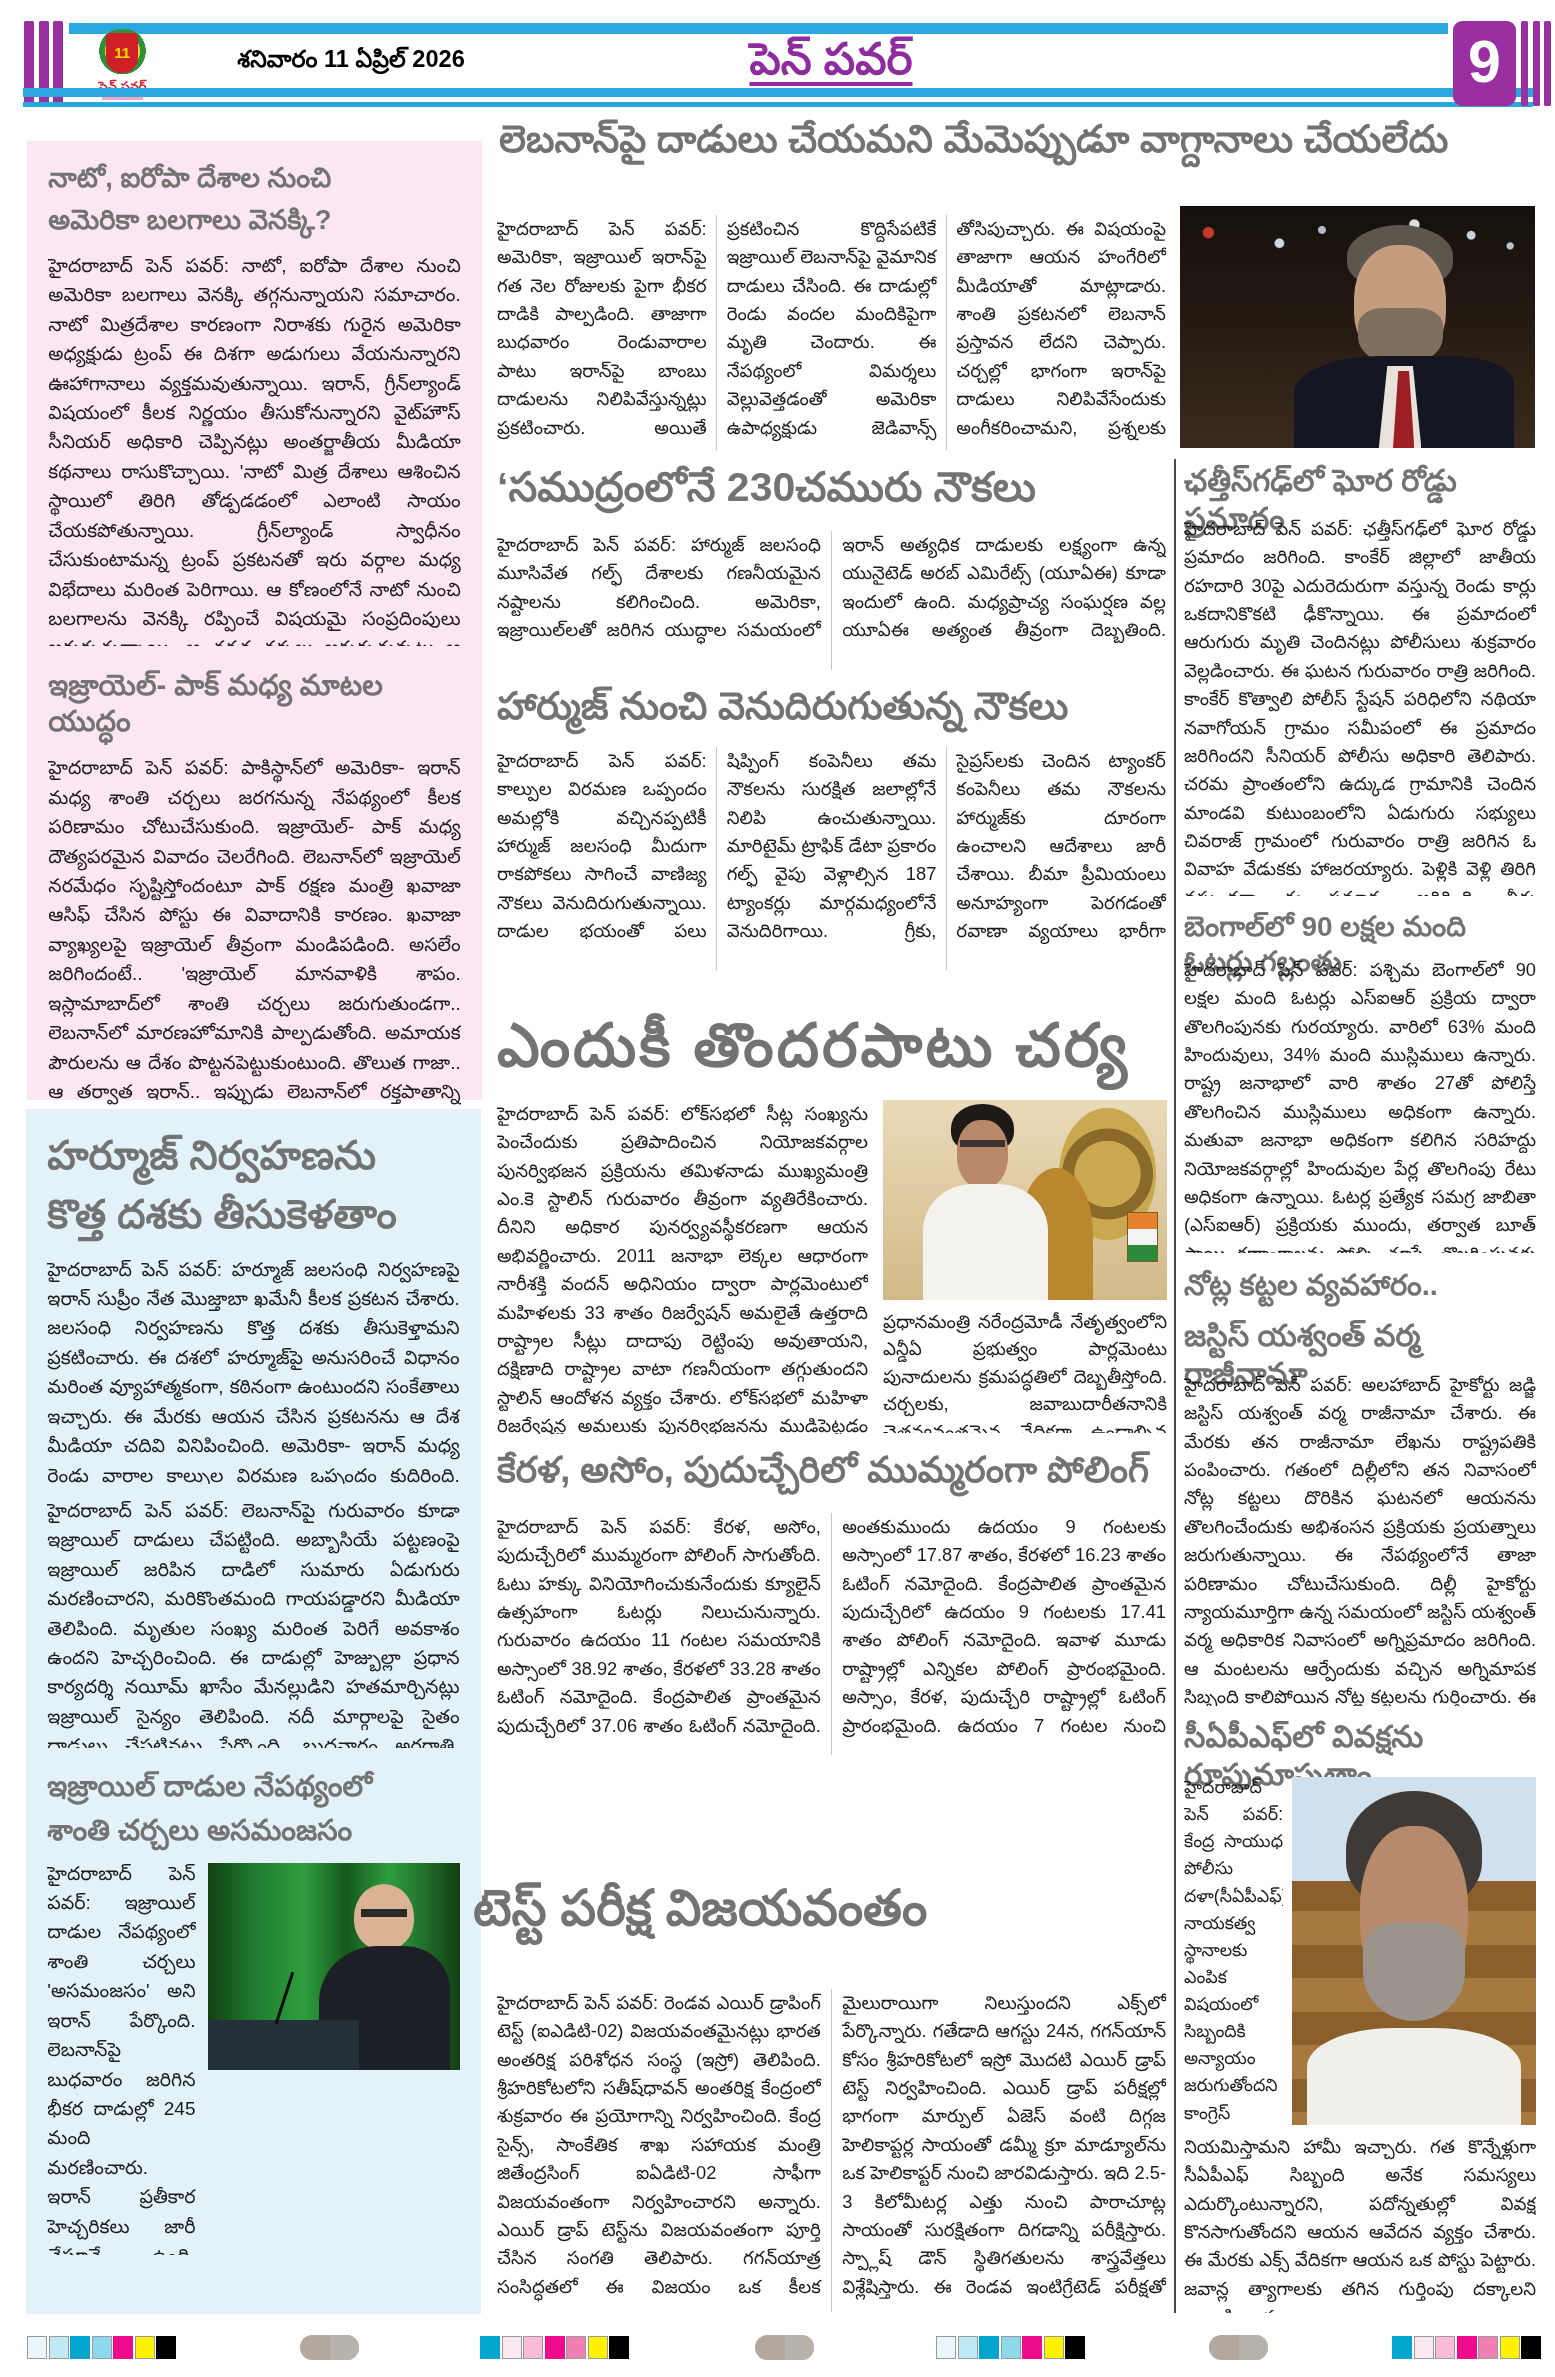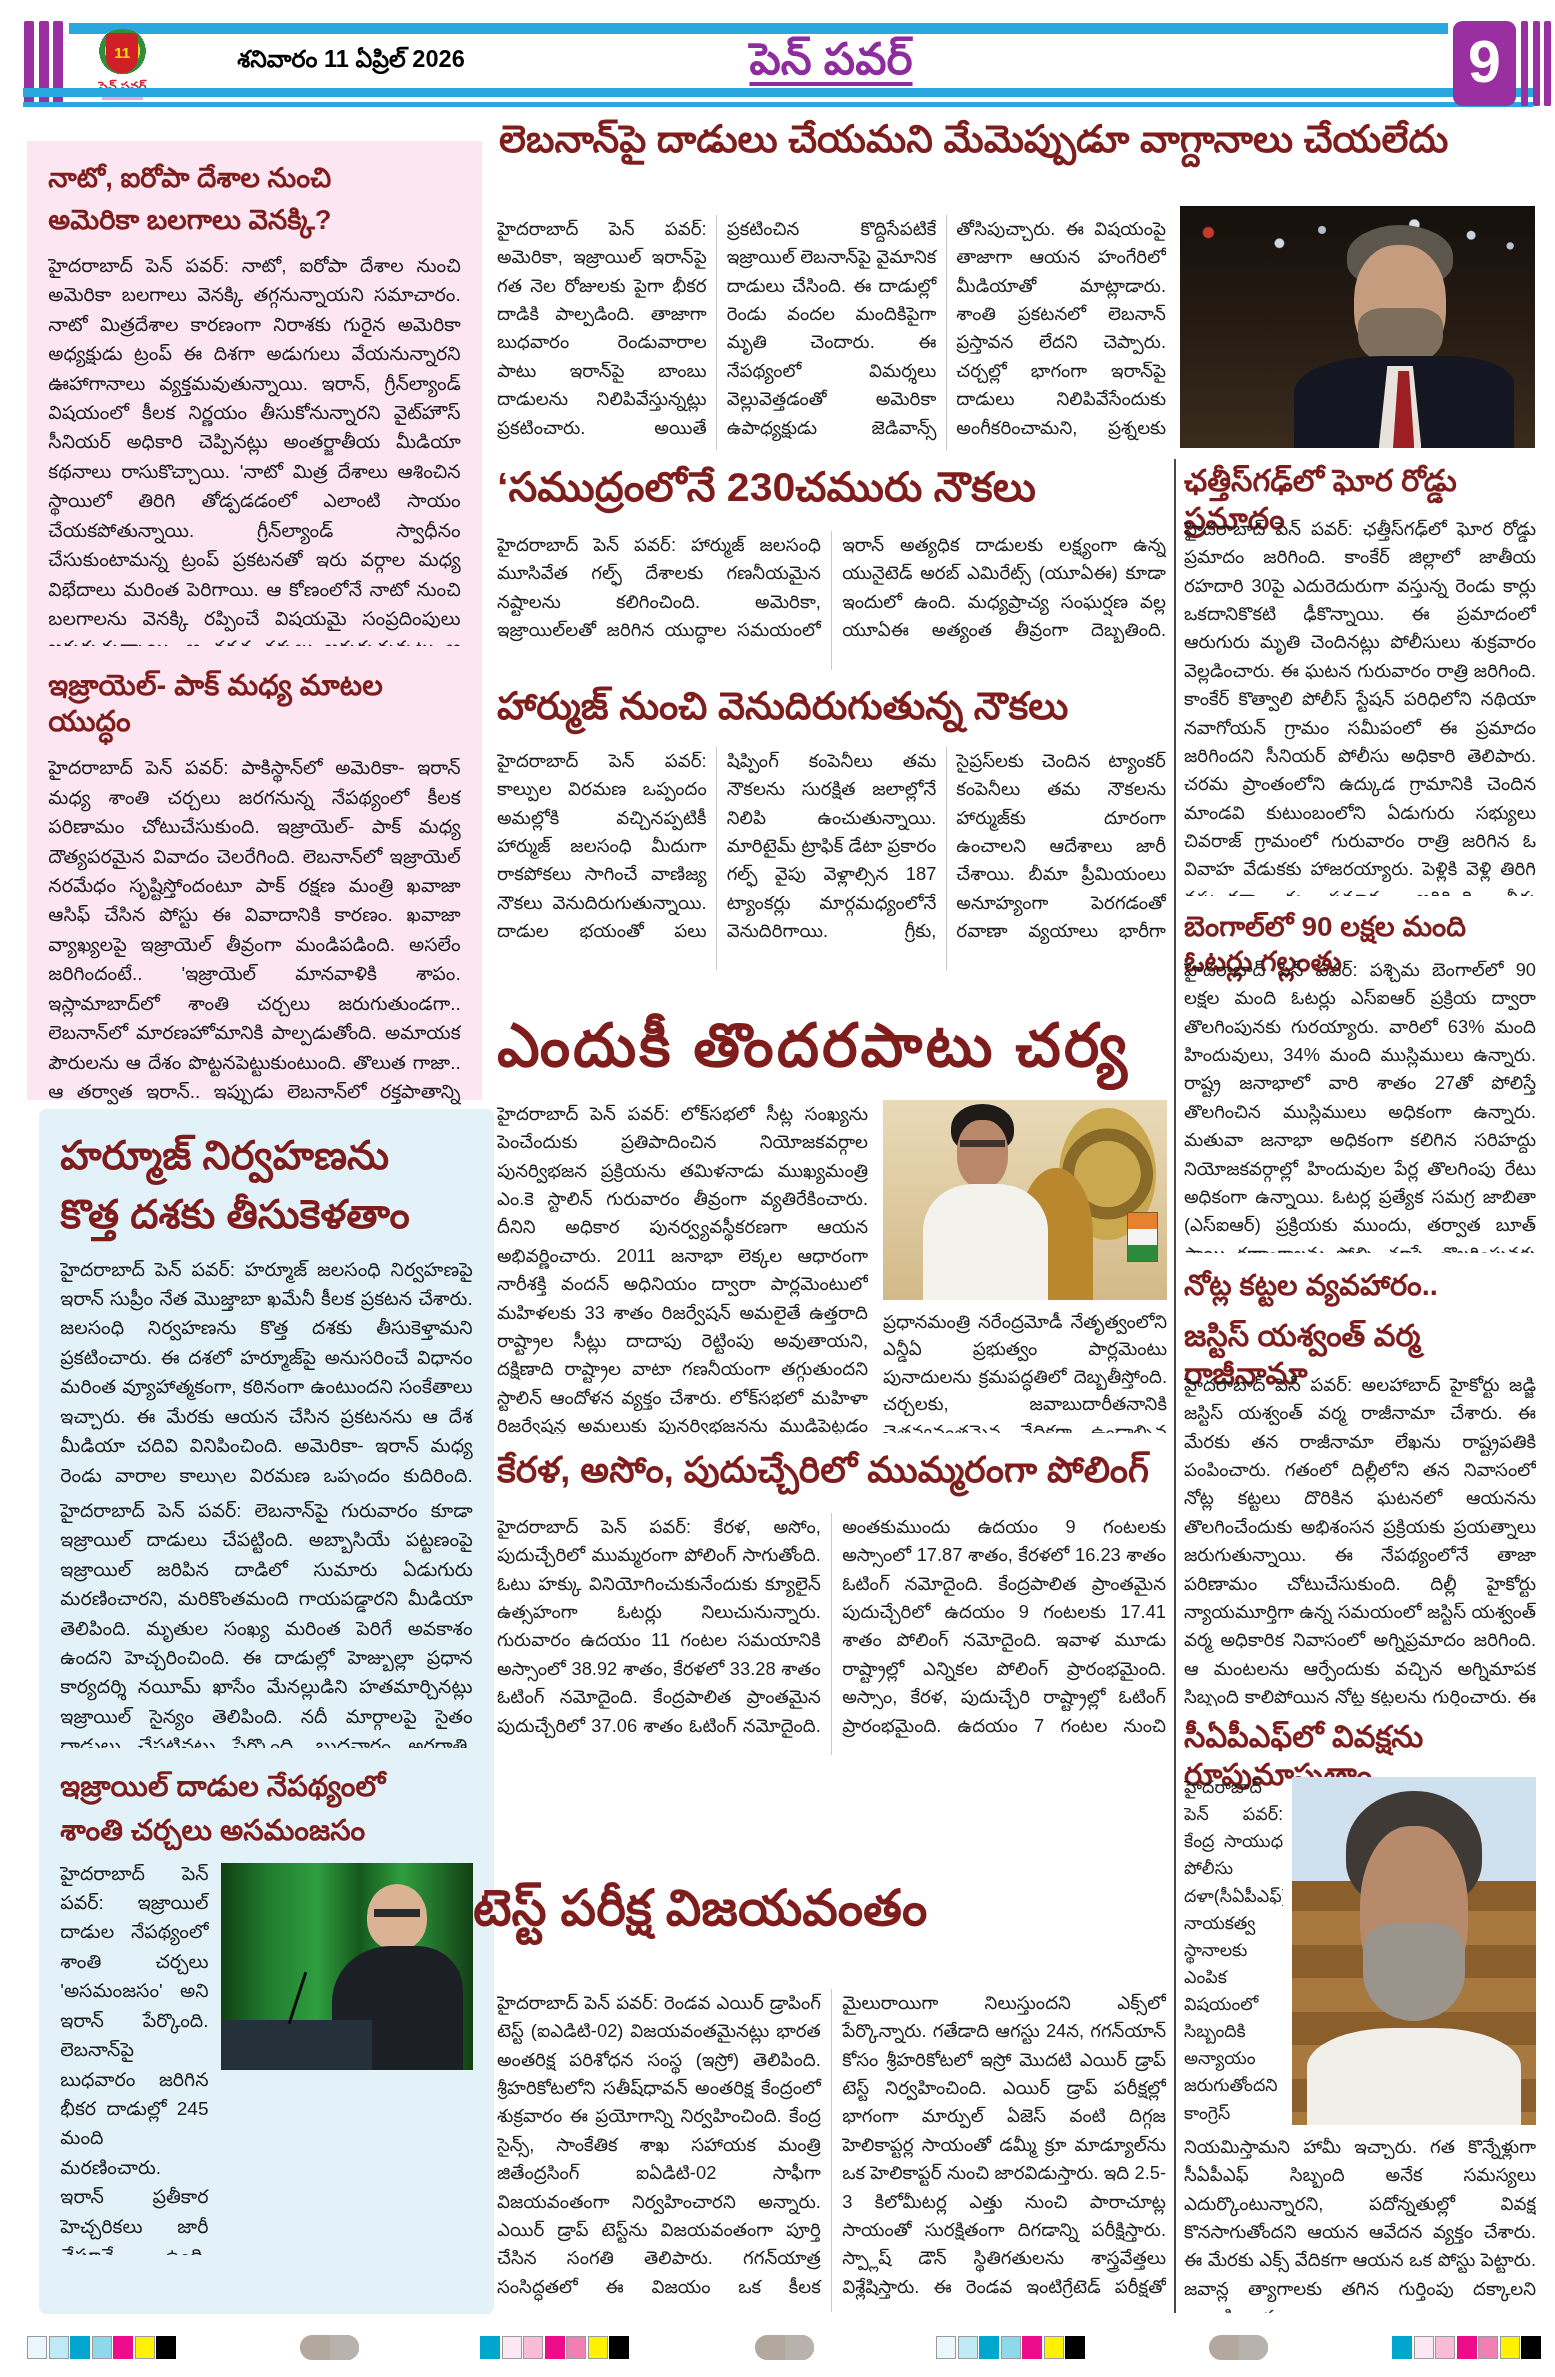--- a/index.html
+++ b/index.html
@@ -1,19 +1,19 @@
 <!DOCTYPE html>
 <html style="font-size:12.2px"><head>
 <meta charset="utf-8">
 <style>
   html,body{margin:0;padding:0;background:#fff;}
   .page{position:relative;width:1555px;height:2377px;background:#ffffff;
         font-family:"Liberation Sans",sans-serif;color:#141414;overflow:hidden;}
   .abs{position:absolute;}
-  .hl{font-weight:bold;color:#7f1d1d;line-height:1.25;letter-spacing:0;}
+  .hl{font-weight:bold;color:#737373;line-height:1.25;letter-spacing:0;}
   .body-txt{text-align:justify;color:#1b1b1b;line-height:1.55;}
   .cols2{column-count:2;column-gap:21.3px;column-rule:0.8px solid #c8c8c8;}
   .cols3{column-count:3;column-gap:20px;column-rule:0.8px solid #c8c8c8;}
   .pinkbox{background:#fbe6f1;}
   .bluebox{background:#e3f1f8;}
   .vbar{width:10px;border-radius:1.5px;background:#992fa0;}
   .blue-rule{background:#29a8df;}
   .sq{display:inline-block;width:20px;height:23px;margin-right:1.5px;vertical-align:top;box-sizing:border-box;}
   .pill{position:absolute;width:59px;height:24.4px;border-radius:12.2px;overflow:hidden;background:#b3a89e;}
   .pill::after{content:"";position:absolute;right:0;top:0;width:50%;height:100%;background:#b8b2ac;}
@@ -73,21 +73,21 @@
   </div>
 
   <div class="abs pinkbox" style="left:27px;top:141px;width:455px;height:959px;">
     <div class="hl" style="margin:20px 21.3px 0;font-size:27.4px;">నాటో, ఐరోపా దేశాల నుంచి</div>
     <div class="hl" style="margin:7.6px 21.3px 0;font-size:27.4px;">అమెరికా బలగాలు వెనక్కి?</div>
     <div class="body-txt" style="margin:13.7px 21.3px 0;font-size:19px;height:395px;overflow:hidden;">హైదరాబాద్ పెన్ పవర్: నాటో, ఐరోపా దేశాల నుంచి అమెరికా బలగాలు వెనక్కి తగ్గనున్నాయని సమాచారం. నాటో మిత్రదేశాల కారణంగా నిరాశకు గురైన అమెరికా అధ్యక్షుడు ట్రంప్ ఈ దిశగా అడుగులు వేయనున్నారని ఊహాగానాలు వ్యక్తమవుతున్నాయి. ఇరాన్, గ్రీన్‌ల్యాండ్ విషయంలో కీలక నిర్ణయం తీసుకోనున్నారని వైట్‌హౌస్ సీనియర్ అధికారి చెప్పినట్లు అంతర్జాతీయ మీడియా కథనాలు రాసుకొచ్చాయి. 'నాటో మిత్ర దేశాలు ఆశించిన స్థాయిలో తిరిగి తోడ్పడడంలో ఎలాంటి సాయం చేయకపోతున్నాయి. గ్రీన్‌ల్యాండ్ స్వాధీనం చేసుకుంటామన్న ట్రంప్ ప్రకటనతో ఇరు వర్గాల మధ్య విభేదాలు మరింత పెరిగాయి. ఆ కోణంలోనే నాటో నుంచి బలగాలను వెనక్కి రప్పించే విషయమై సంప్రదింపులు జరుగుతున్నాయి. అంతర్గత చర్చలు జరుగుతున్నట్లు ఆ అంశంపై అవగాహన ఉన్న వర్గాలు తెలిపాయి. వాషింగ్టన్- యూరప్ దేశాల మధ్య సంబంధాలు మాత్రం క్షీణిస్తూ వెళ్తున్నాయి. ఇటీవల జరిగిన బడ్జెట్ సమావేశాల్లోనూ ఈ అంశంపై చర్చ జరిగినట్లు సమాచారం. 1949లో ఈ కూటమి(నాటో) స్థాపించిన అనంతరం ఇన్ని విభేదాలు తలెత్తడం ఇదే తొలిసారని విశ్లేషకులు అభిప్రాయపడుతున్నారు. నాటోపై అమెరికా పెడుతున్న వ్యయం భారీగా ఉందని, సభ్యదేశాలు తమ వాటా పెంచుకోవాలని ట్రంప్ పదేపదే డిమాండ్ చేస్తున్న సంగతి తెలిసిందే.</div>
     <div class="hl" style="margin:21.3px 21.3px 0;font-size:29px;">ఇజ్రాయెల్- పాక్ మధ్య మాటల యుద్ధం</div>
     <div class="body-txt" style="margin:13.7px 21.3px 0;font-size:19px;height:358px;overflow:hidden;">హైదరాబాద్ పెన్ పవర్: పాకిస్థాన్‌లో అమెరికా- ఇరాన్ మధ్య శాంతి చర్చలు జరగనున్న నేపథ్యంలో కీలక పరిణామం చోటుచేసుకుంది. ఇజ్రాయెల్- పాక్ మధ్య దౌత్యపరమైన వివాదం చెలరేగింది. లెబనాన్‌లో ఇజ్రాయెల్ నరమేధం సృష్టిస్తోందంటూ పాక్ రక్షణ మంత్రి ఖవాజా ఆసిఫ్ చేసిన పోస్టు ఈ వివాదానికి కారణం. ఖవాజా వ్యాఖ్యలపై ఇజ్రాయెల్ తీవ్రంగా మండిపడింది. అసలేం జరిగిందంటే.. 'ఇజ్రాయెల్ మానవాళికి శాపం. ఇస్లామాబాద్‌లో శాంతి చర్చలు జరుగుతుండగా.. లెబనాన్‌లో మారణహోమానికి పాల్పడుతోంది. అమాయక పౌరులను ఆ దేశం పొట్టనపెట్టుకుంటుంది. తొలుత గాజా.. ఆ తర్వాత ఇరాన్.. ఇప్పుడు లెబనాన్‌లో రక్తపాతాన్ని కొనసాగిస్తూనే ఉంది. యూదుల భారాన్ని వదిలించుకునేందుకు పాలస్తీనా భూభాగంపై ఇజ్రాయెల్ దేశాన్ని ఏర్పాటుచేసినవారు నరకంలో కాలిపోవాలని ప్రార్థిస్తున్నా' అని ఖవాజా ఎక్స్‌లో పోస్టు పెట్టారు. ఈసందర్భంగా ఇజ్రాయెల్‌ను క్యాన్సర్ దేశంగా పేర్కొన్నారు. తన వ్యాఖ్యలపై విమర్శలు రావడంతో.. తాజాగా ఈ పోస్టును తొలగించడం గమనార్హం. ఈ వ్యాఖ్యలపై ఇరు దేశాల మధ్య మాటల యుద్ధం కొనసాగుతోంది.</div>
   </div>
 
-  <div class="abs bluebox" style="left:39px;top:1109px;width:455px;height:1205px;border-radius:7px;">
+  <div class="abs bluebox" style="left:26px;top:1109px;width:455px;height:1205px;">
     <div class="hl" style="margin:21.3px 21.3px 0;font-size:40px;">హర్మూజ్ నిర్వహణను</div>
     <div class="hl" style="margin:9.1px 21.3px 0;font-size:40px;">కొత్త దశకు తీసుకెళతాం</div>
     <div class="body-txt" style="margin:15.2px 21.3px 0;font-size:19px;height:229px;overflow:hidden;">హైదరాబాద్ పెన్ పవర్: హర్మూజ్ జలసంధి నిర్వహణపై ఇరాన్ సుప్రీం నేత మొజ్తాబా ఖమేనీ కీలక ప్రకటన చేశారు. జలసంధి నిర్వహణను కొత్త దశకు తీసుకెళ్తామని ప్రకటించారు. ఈ దశలో హర్మూజ్‌పై అనుసరించే విధానం మరింత వ్యూహాత్మకంగా, కఠినంగా ఉంటుందని సంకేతాలు ఇచ్చారు. ఈ మేరకు ఆయన చేసిన ప్రకటనను ఆ దేశ మీడియా చదివి వినిపించింది. అమెరికా- ఇరాన్ మధ్య రెండు వారాల కాల్పుల విరమణ ఒప్పందం కుదిరింది. అయినప్పటికీ.. చమురు రవాణాకు కీలకమైన హర్మూజ్‌లో పరిస్థితి ఉద్రిక్తంగానే ఉందన్నారు. యుద్ధంలో ఇరాన్ స్పష్టమైన విజయం సాధించిందని వెల్లడించారు. ఈ దాడుల్లో జరిగిన నష్టాలన్నింటికీ పరిహారం చెల్లించాలని తాము డిమాండ్ చేస్తామన్నారు.</div>
 
     <div class="body-txt" style="margin:12.2px 21.3px 0;font-size:19px;height:252px;overflow:hidden;">హైదరాబాద్ పెన్ పవర్: లెబనాన్‌పై గురువారం కూడా ఇజ్రాయిల్ దాడులు చేపట్టింది. అబ్బాసియే పట్టణంపై ఇజ్రాయిల్ జరిపిన దాడిలో సుమారు ఏడుగురు మరణించారని, మరికొంతమంది గాయపడ్డారని మీడియా తెలిపింది. మృతుల సంఖ్య మరింత పెరిగే అవకాశం ఉందని హెచ్చరించింది. ఈ దాడుల్లో హెజ్బుల్లా ప్రధాన కార్యదర్శి నయీమ్ ఖాసేం మేనల్లుడిని హతమార్చినట్లు ఇజ్రాయిల్ సైన్యం తెలిపింది. నదీ మార్గాలపై సైతం దాడులు చేపట్టినట్లు పేర్కొంది. బుధవారం అర్ధరాత్రి, గురువారం తెల్లవారుజామున లెబనాన్ రాజధాని బీరుట్ దక్షిణ శివారు ప్రాంతాలపై దాడి చేసినట్లు లెబనాన్ ప్రభుత్వ మీడియా పేర్కొంది. ఉదయం కూడా దాడులు కొనసాగాయని, దక్షిణ ప్రాంతంలోని పట్టణాలపై ఇజ్రాయిల్ దాడిచేసినట్లు వెల్లడించింది. కస్మియా వంతెన సమీపంలోని కాఫ్రా, జెమాజ్మె, సఫద్ అల్ బతిఖ్, మజ్దల్ సెల్మ్, డైర్ అంటార్ సహా పలు పట్టాణాలపై ఇజ్రాయిల్ యుద్ధ విమానాలు వరస దాడులు జరిపినట్లు తెలిపింది. హారిస్ పట్టణం పూర్తిగా దెబ్బతిందని పేర్కొంది.</div>
 
     <div class="hl" style="margin:20px 21.3px 0;font-size:29px;">ఇజ్రాయిల్ దాడుల నేపథ్యంలో</div>
     <div class="hl" style="margin:7.6px 21.3px 0;font-size:29px;">శాంతి చర్చలు అసమంజసం</div>
 
     <div style="margin:10.7px 21.3px 0;overflow:hidden;">

